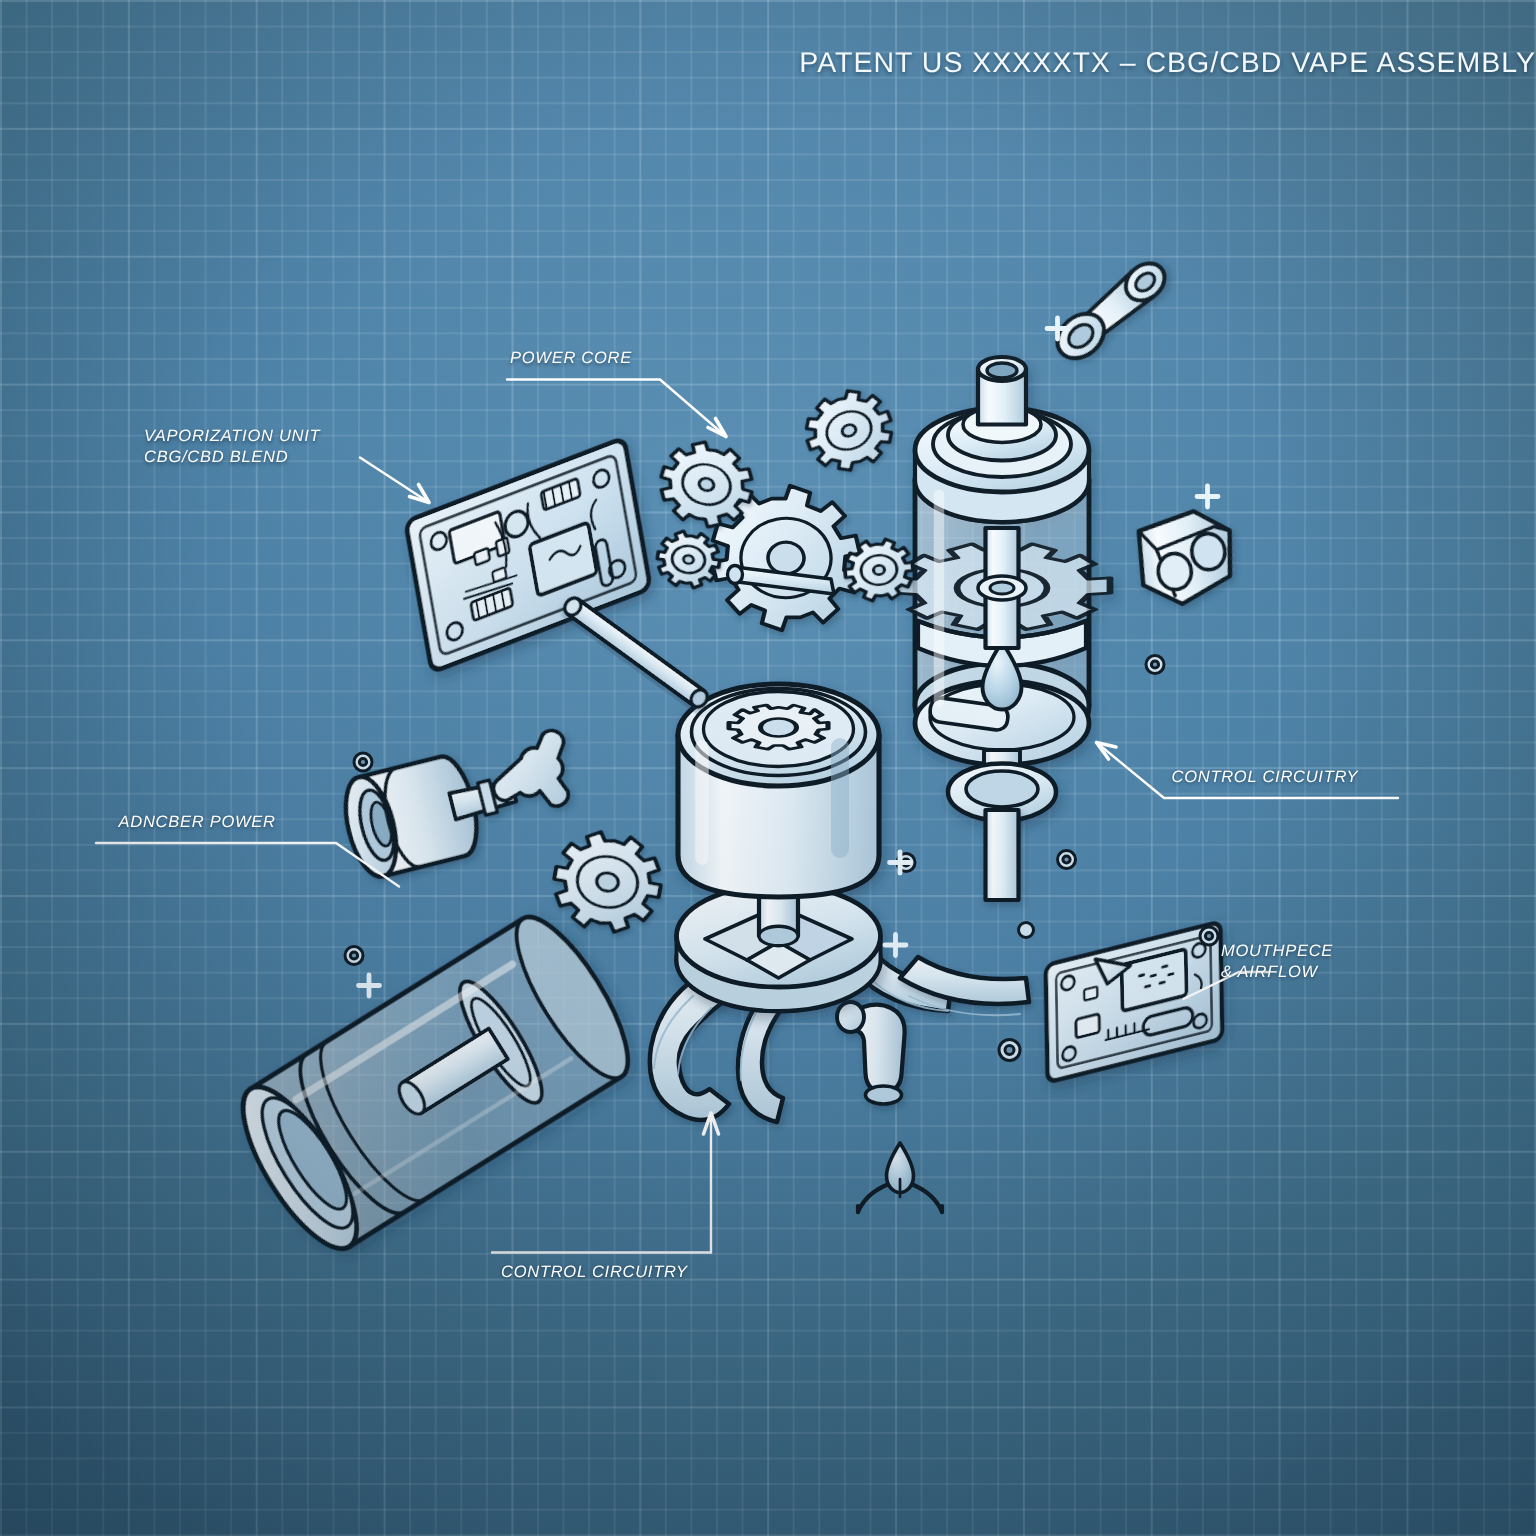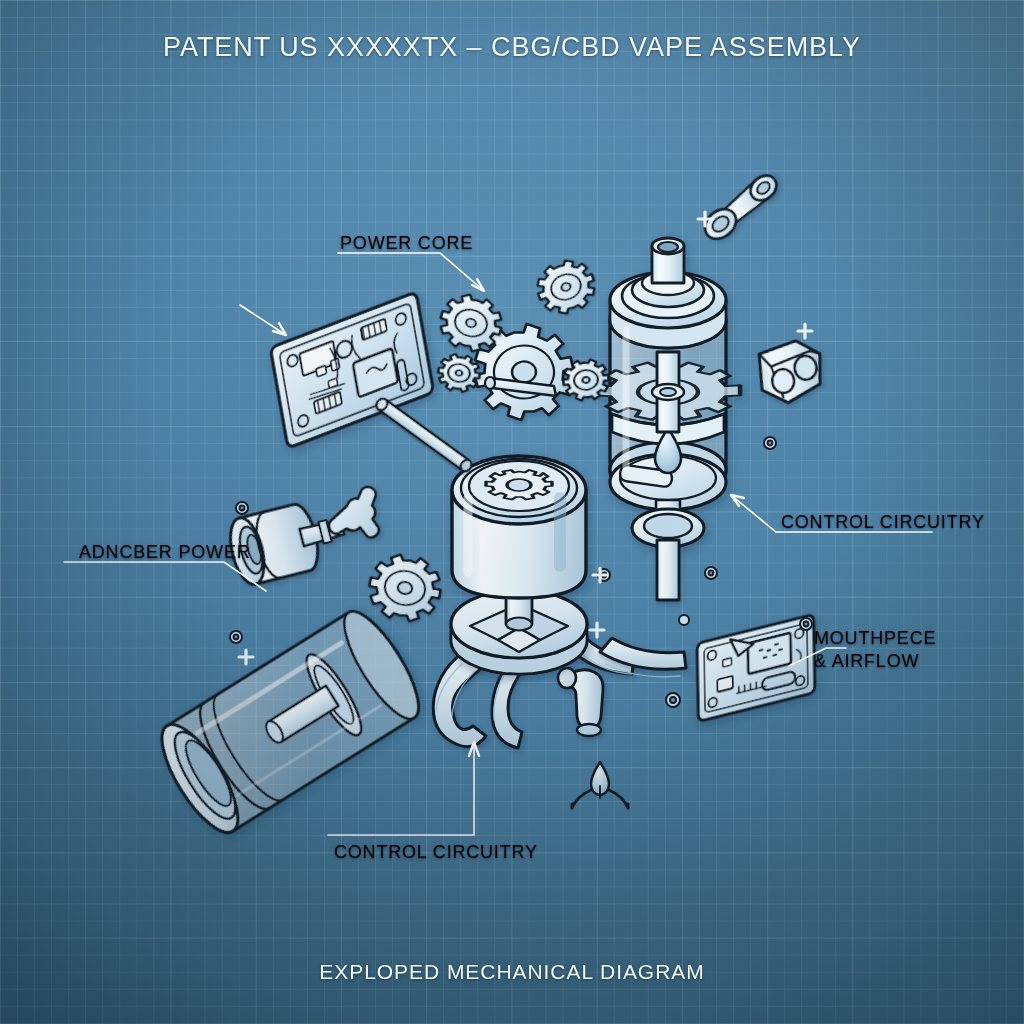--- a/index.html
+++ b/index.html
@@ -53,39 +53,41 @@
     left: 0; right: 0;
     text-align: center;
     color: #f2f8fc;
     letter-spacing: 0.035em;
     text-shadow: 0 1px 3px rgba(12,34,52,0.55);
     white-space: nowrap;
     user-select: none;
   }
   #title-main {
     top: 32px;
-    font-size: 27px;
+    font-size: 19px;
     font-weight: 400;
+    text-align: right;
   }
   #title-footer {
     top: 960px;
     font-size: 21px;
     font-weight: 400;
     letter-spacing: 0.045em;
   }
 
   .callout {
     position: absolute;
-    color: #000000;
-    font-size: 18px;
+    color: #ffffff;
+    font-size: 11px;
     letter-spacing: 0.045em;
     line-height: 1.28;
     white-space: pre;
     text-shadow: 0 1px 2.5px rgba(10,30,48,0.6);
     user-select: none;
+    font-style: italic;
   }
   .callout.right  { text-align: left; }
   .callout.left   { text-align: left; }
 
   #svg-art, #svg-leaders {
     position: absolute;
     inset: 0;
     width: 1024px;
     height: 1024px;
     overflow: visible;
@@ -505,24 +507,25 @@
 
       <path d="M328,835 L474,835 L474,742"></path>
       <path d="M474,742 L469,756 M474,742 L479,756" stroke-width="2.4"></path>
     </g>
   </svg>
 
   <div id="bg-vignette"></div>
 
   <div class="title-text" id="title-main">PATENT US XXXXXTX – CBG/CBD VAPE ASSEMBLY</div>
 
-  <div class="title-text" id="title-footer">EXPLOPED MECHANICAL DIAGRAM</div>
 
   <div class="callout left" id="callout-0" style="left:340px; top:232px;">POWER CORE</div>
 
+  <div class="callout left" id="callout-1" style="left:96px; top:284px;">VAPORIZATION UNIT
+CBG/CBD BLEND</div>
 
   <div class="callout left" id="callout-2" style="left:79px; top:541px;">ADNCBER POWER</div>
 
   <div class="callout right" id="callout-3" style="left:781px; top:511px;">CONTROL CIRCUITRY</div>
 
   <div class="callout right" id="callout-4" style="left:814px; top:627px;">MOUTHPECE
 &amp; AIRFLOW</div>
 
   <div class="callout left" id="callout-5" style="left:334px; top:841px;">CONTROL CIRCUITRY</div>
 

